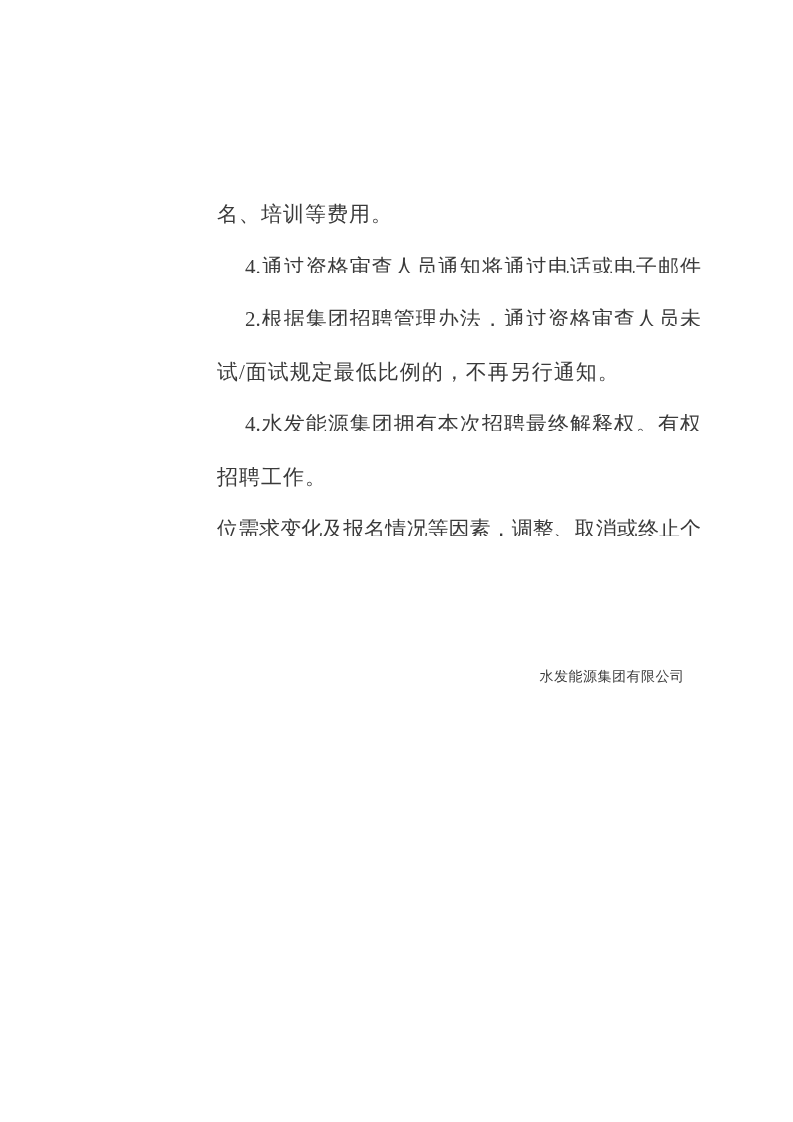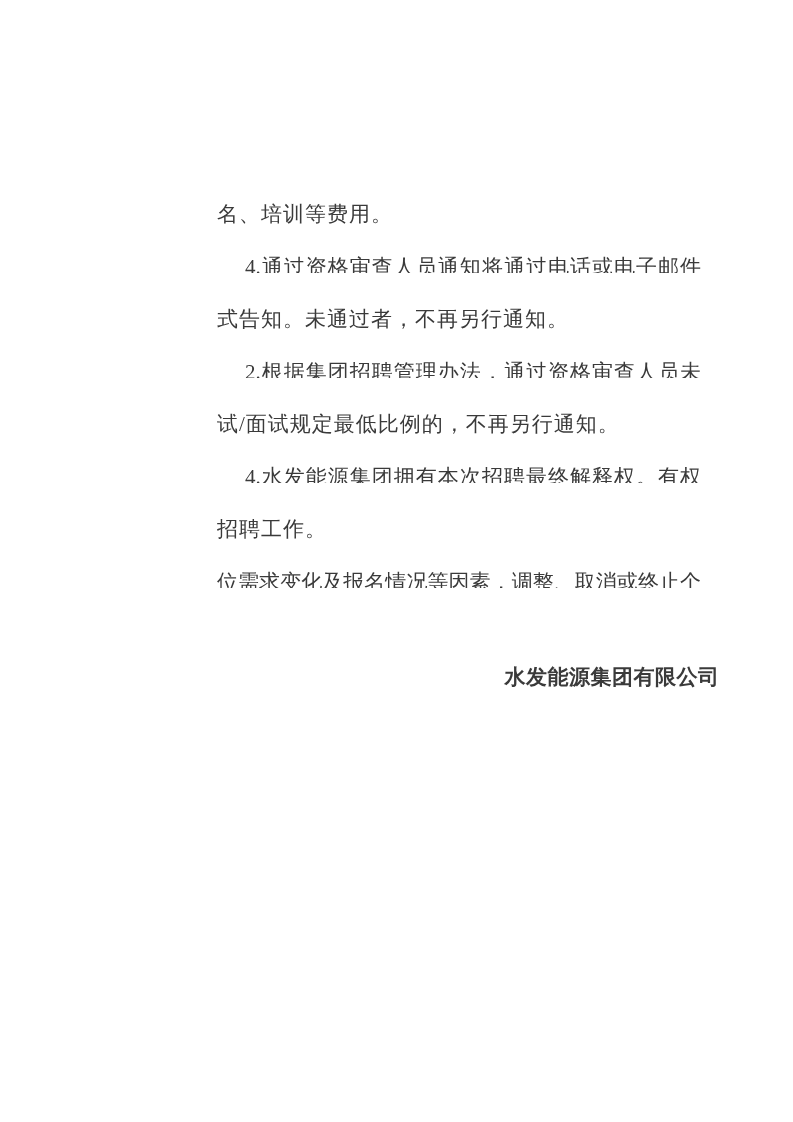--- a/index.html
+++ b/index.html
@@ -38,35 +38,33 @@
   .signature {
     position: absolute;
     left: 348px;
     top: 551px;
     width: 400px;
     text-align: center;
   }
   .sig-line {
     height: 44.5px;
     line-height: 44.5px;
-    font-size: 21px;
+    font-size: 14px;
     letter-spacing: 0.5px;
     white-space: nowrap;
-    font-weight: bold;
   }
 </style>
 </head>
 <body>
 
 <div class="page">
 
   <div class="body-text">
     <div class="line">名、培训等费用。</div>
     <div class="line indent full">4.通过资格审查人员通知将通过电话或电子邮件等方</div>
-    <div class="line">式告知。未通过者，不再另行通知。</div>
     <div class="line indent full">2.根据集团招聘管理办法，通过资格审查人员未达到笔</div>
     <div class="line">试/面试规定最低比例的，不再另行通知。</div>
     <div class="line indent full">4.水发能源集团拥有本次招聘最终解释权。有权根据岗</div>
     <div class="line">招聘工作。</div>
     <div class="line full">位需求变化及报名情况等因素，调整、取消或终止个别岗位</div>
   </div>
 
   <div class="signature">
     <div class="sig-line">水发能源集团有限公司</div>
   </div>

